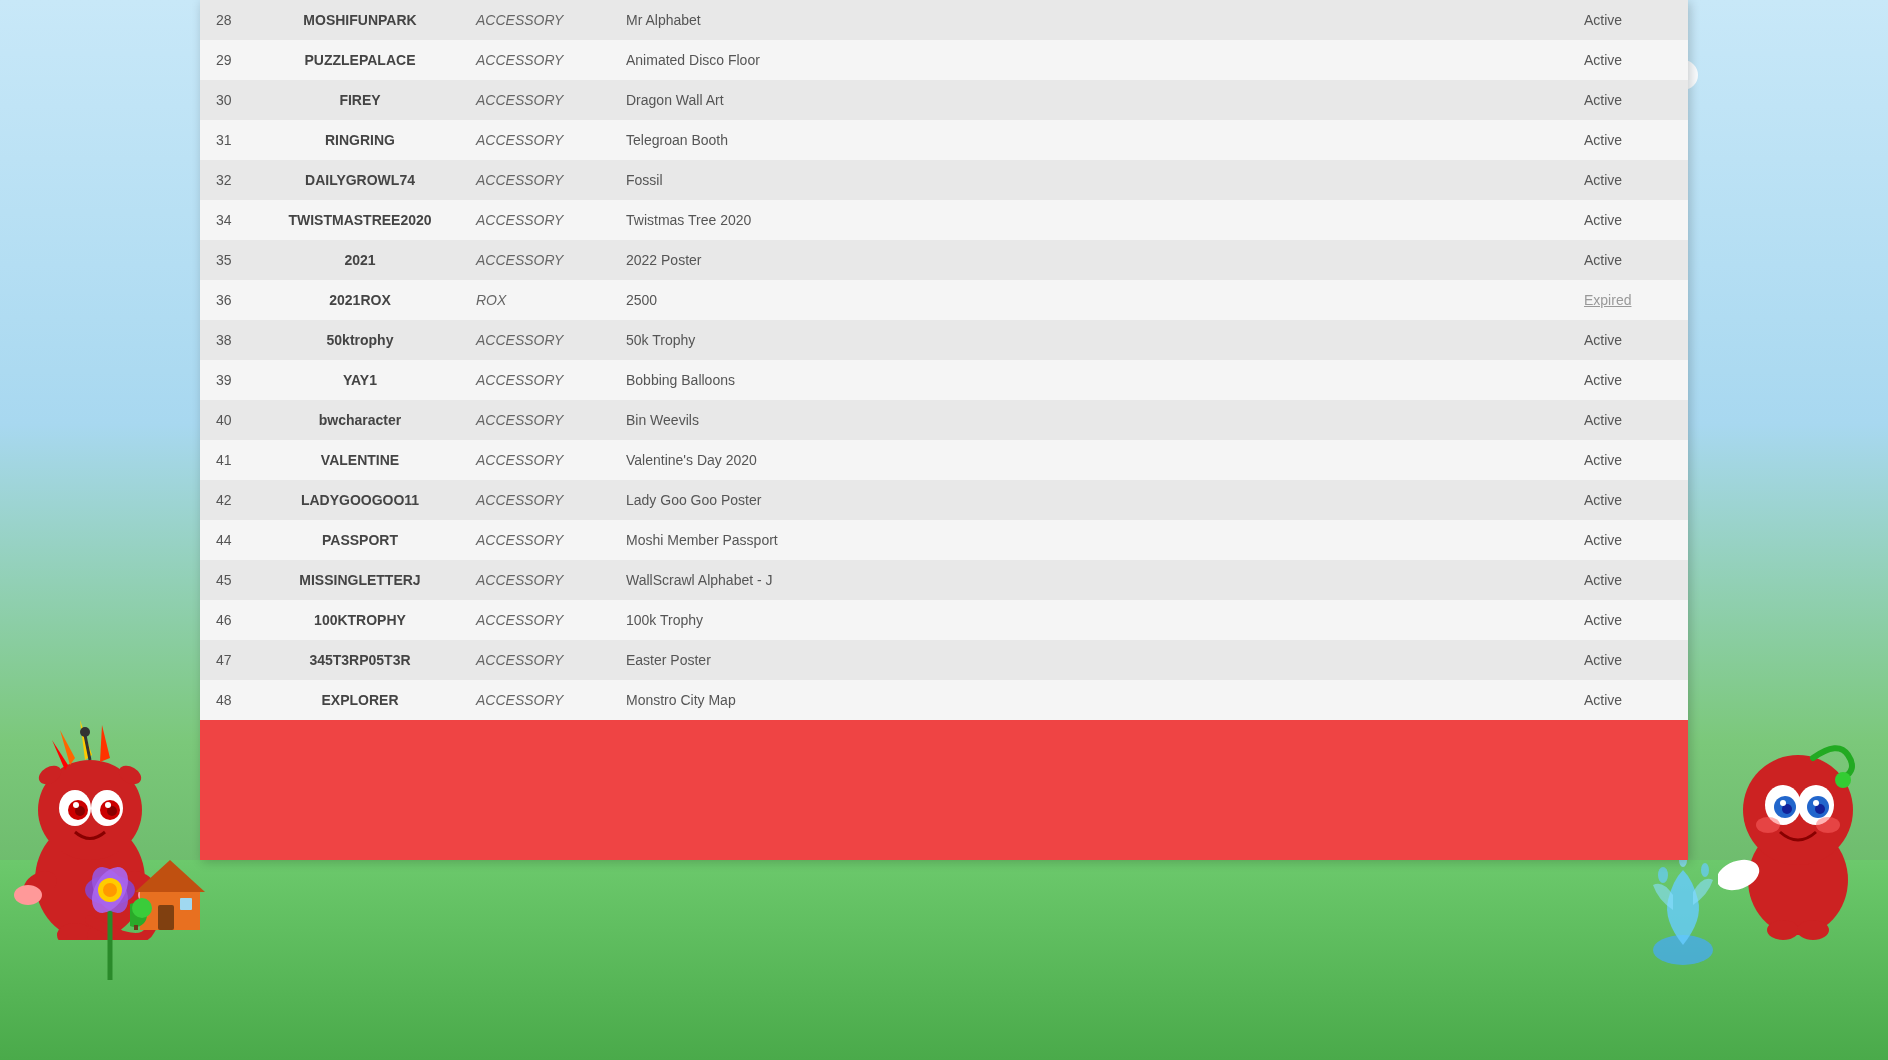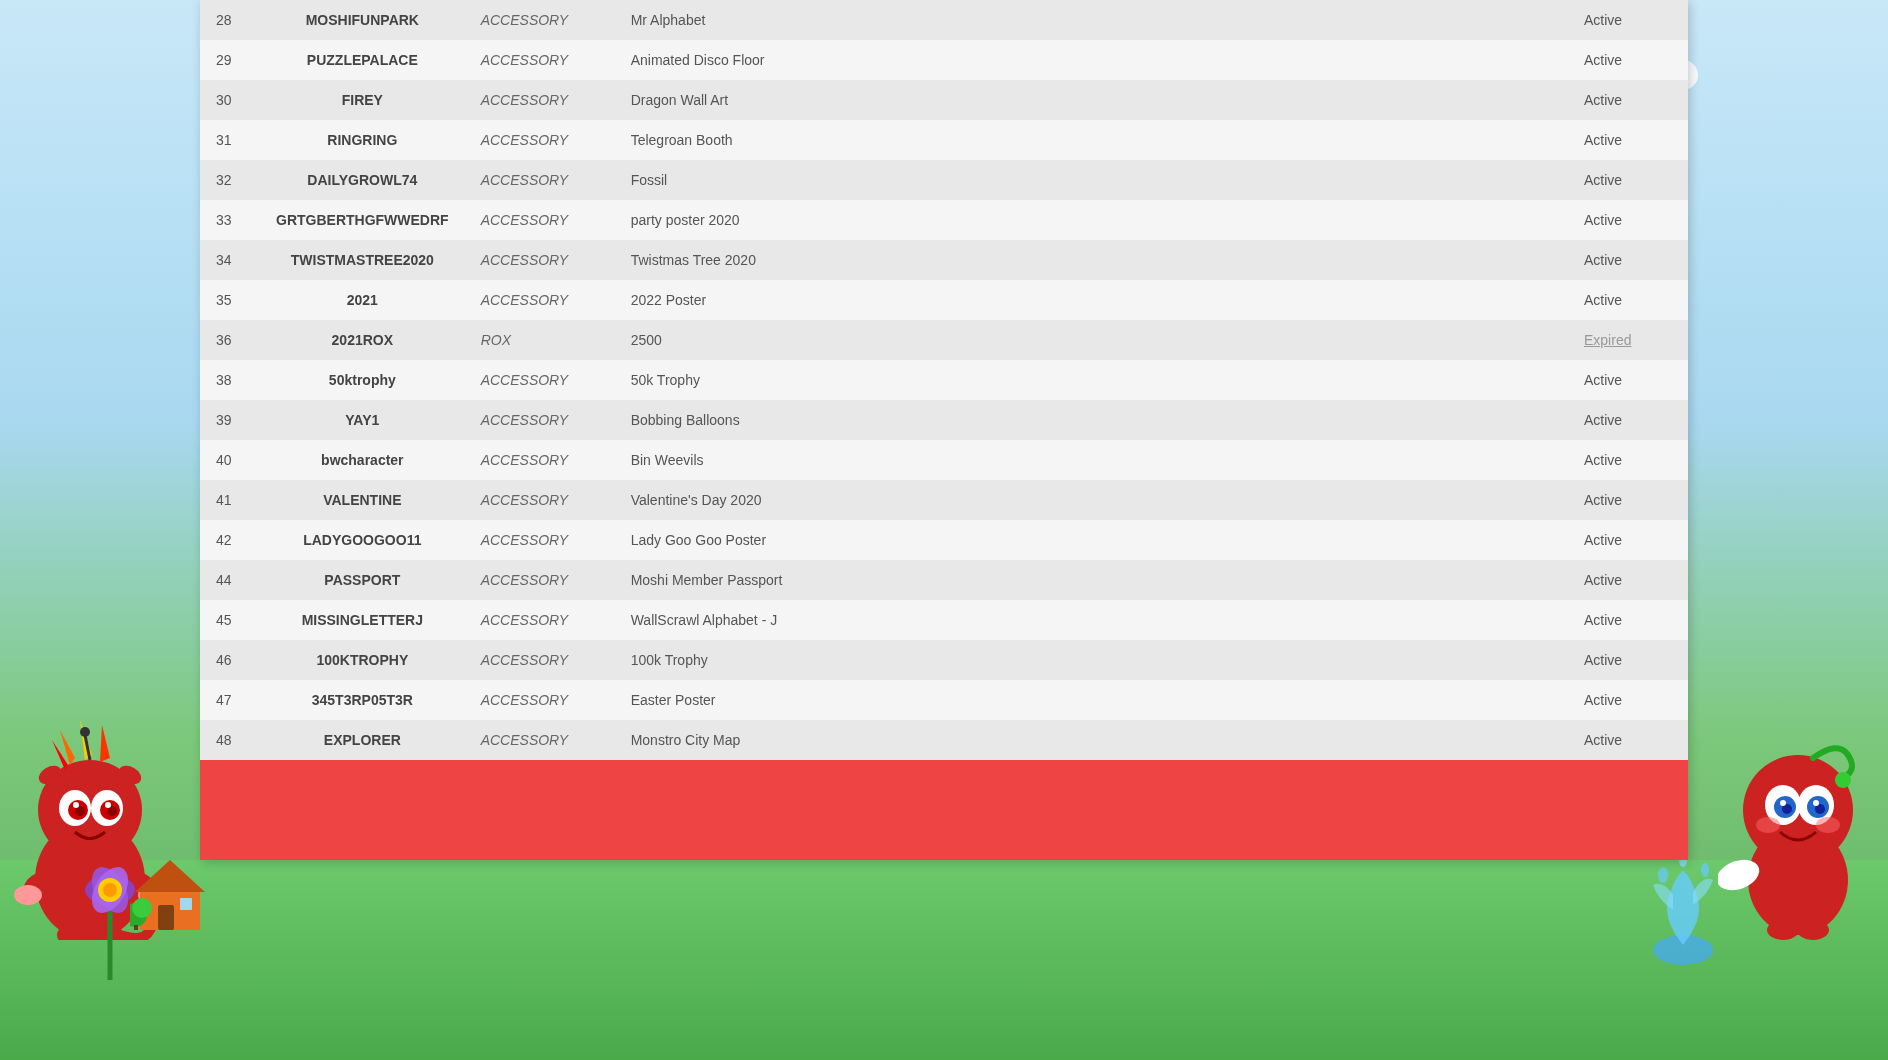--- a/index.html
+++ b/index.html
@@ -301,27 +301,20 @@
           <td>Active</td>
         </tr>
         <tr>
           <td>32</td>
           <td>DAILYGROWL74</td>
           <td>ACCESSORY</td>
           <td>Fossil</td>
           <td>Active</td>
         </tr>
         <tr>
-          <td>33</td>
-          <td>GRTGBERTHGFWWEDRF</td>
-          <td>ACCESSORY</td>
-          <td>party poster 2020</td>
-          <td>Active</td>
-        </tr>
-        <tr>
           <td>34</td>
           <td>TWISTMASTREE2020</td>
           <td>ACCESSORY</td>
           <td>Twistmas Tree 2020</td>
           <td>Active</td>
         </tr>
         <tr>
           <td>35</td>
           <td>2021</td>
           <td>ACCESSORY</td>

